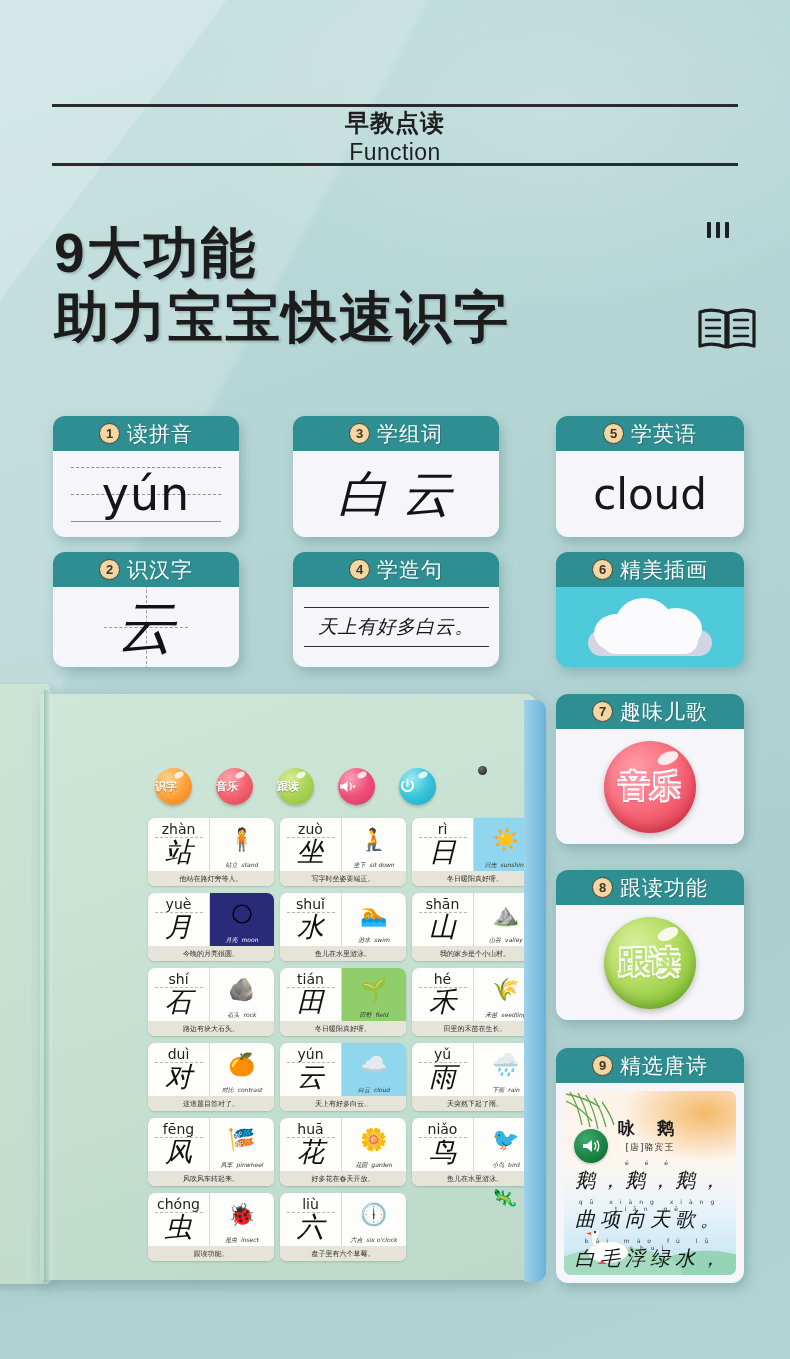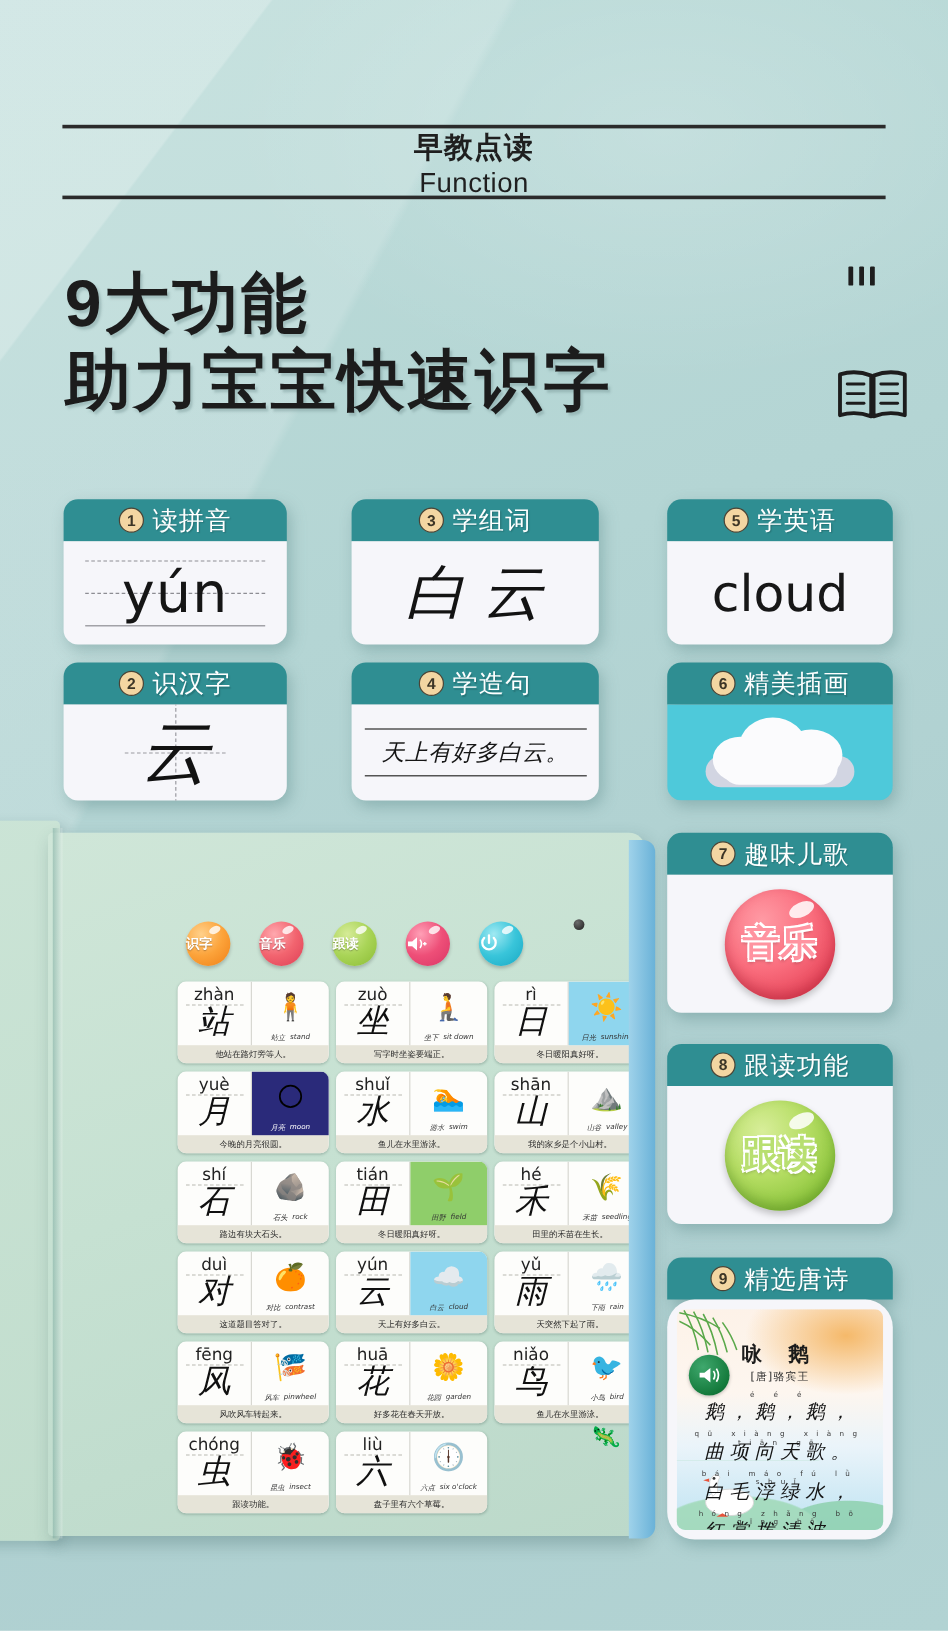--- a/index.html
+++ b/index.html
@@ -164,21 +164,21 @@
     position: absolute; left: 0; right: 0; top: 26px; text-align: center;
     font-size: 17px; font-family: "DejaVu Serif", serif; color: #1b1b1b; letter-spacing: 8px; font-weight: 700;
   }
   .poem .pauthor {
     position: absolute; left: 0; right: 0; top: 50px; text-align: center;
     font-size: 9px; font-family: "DejaVu Serif", serif; color: #2b2b2b; letter-spacing: 1px;
   }
   .poem .lines { position: absolute; left: 0; right: 0; top: 68px; }
   .poem .pline { text-align: center; margin-bottom: 4px; }
   .poem .py { font-size: 6px; color: #3a3a3a; letter-spacing: 7px; display: block; height: 8px; font-family: "DejaVu Sans", sans-serif; }
-  .poem .hz { font-size: 16px; font-family: "DejaVu Serif", serif; color: #141414; letter-spacing: 5px; font-style: italic; }
+  .poem .hz { font-size: 20px; font-family: "DejaVu Serif", serif; color: #141414; letter-spacing: 5px; font-style: italic; }
   .poem .hill {
     position: absolute; left: -6px; bottom: 0; width: 120%; height: 58px;
     background: radial-gradient(ellipse 110px 46px at 28% 100%, #9fd9b6 0%, #9fd9b6 60%, rgba(159,217,182,0) 62%),
                 radial-gradient(ellipse 90px 40px at 72% 100%, #8ed0ad 0%, #8ed0ad 60%, rgba(142,208,173,0) 62%);
     opacity: .85;
   }
   .poem .goose {
     position: absolute; left: 16px; bottom: 10px; width: 54px; height: 40px;
   }
 
@@ -395,21 +395,21 @@
       <span class="blabel">跟读</span>
     </div>
   </div>
 </div>
 
 <div class="card" style="left:556px; top:1048px; width:188px;">
   <div class="head">
     <span class="badge">9</span>
     <span class="head-label">精选唐诗</span>
   </div>
-  <div class="body" style="height:200px; padding:8px;border-radius:23px;">
+  <div class="body" style="height:200px; padding:8px;">
     <div class="poem">
       <svg class="willow" viewBox="0 0 74 52">
         <g stroke="#5aa84a" stroke-width="1.3" fill="none">
           <path d="M0 3 Q18 6 34 16"></path>
             <path d="M4 1 Q12 14 16 34"></path>
             <path d="M12 2 Q20 16 24 36"></path>
           <path d="M20 4 Q28 18 32 38"></path>
             <path d="M28 7 Q36 20 40 36"></path>
             <path d="M36 11 Q44 22 48 34"></path>
           <path d="M0 10 Q14 16 26 30"></path>

